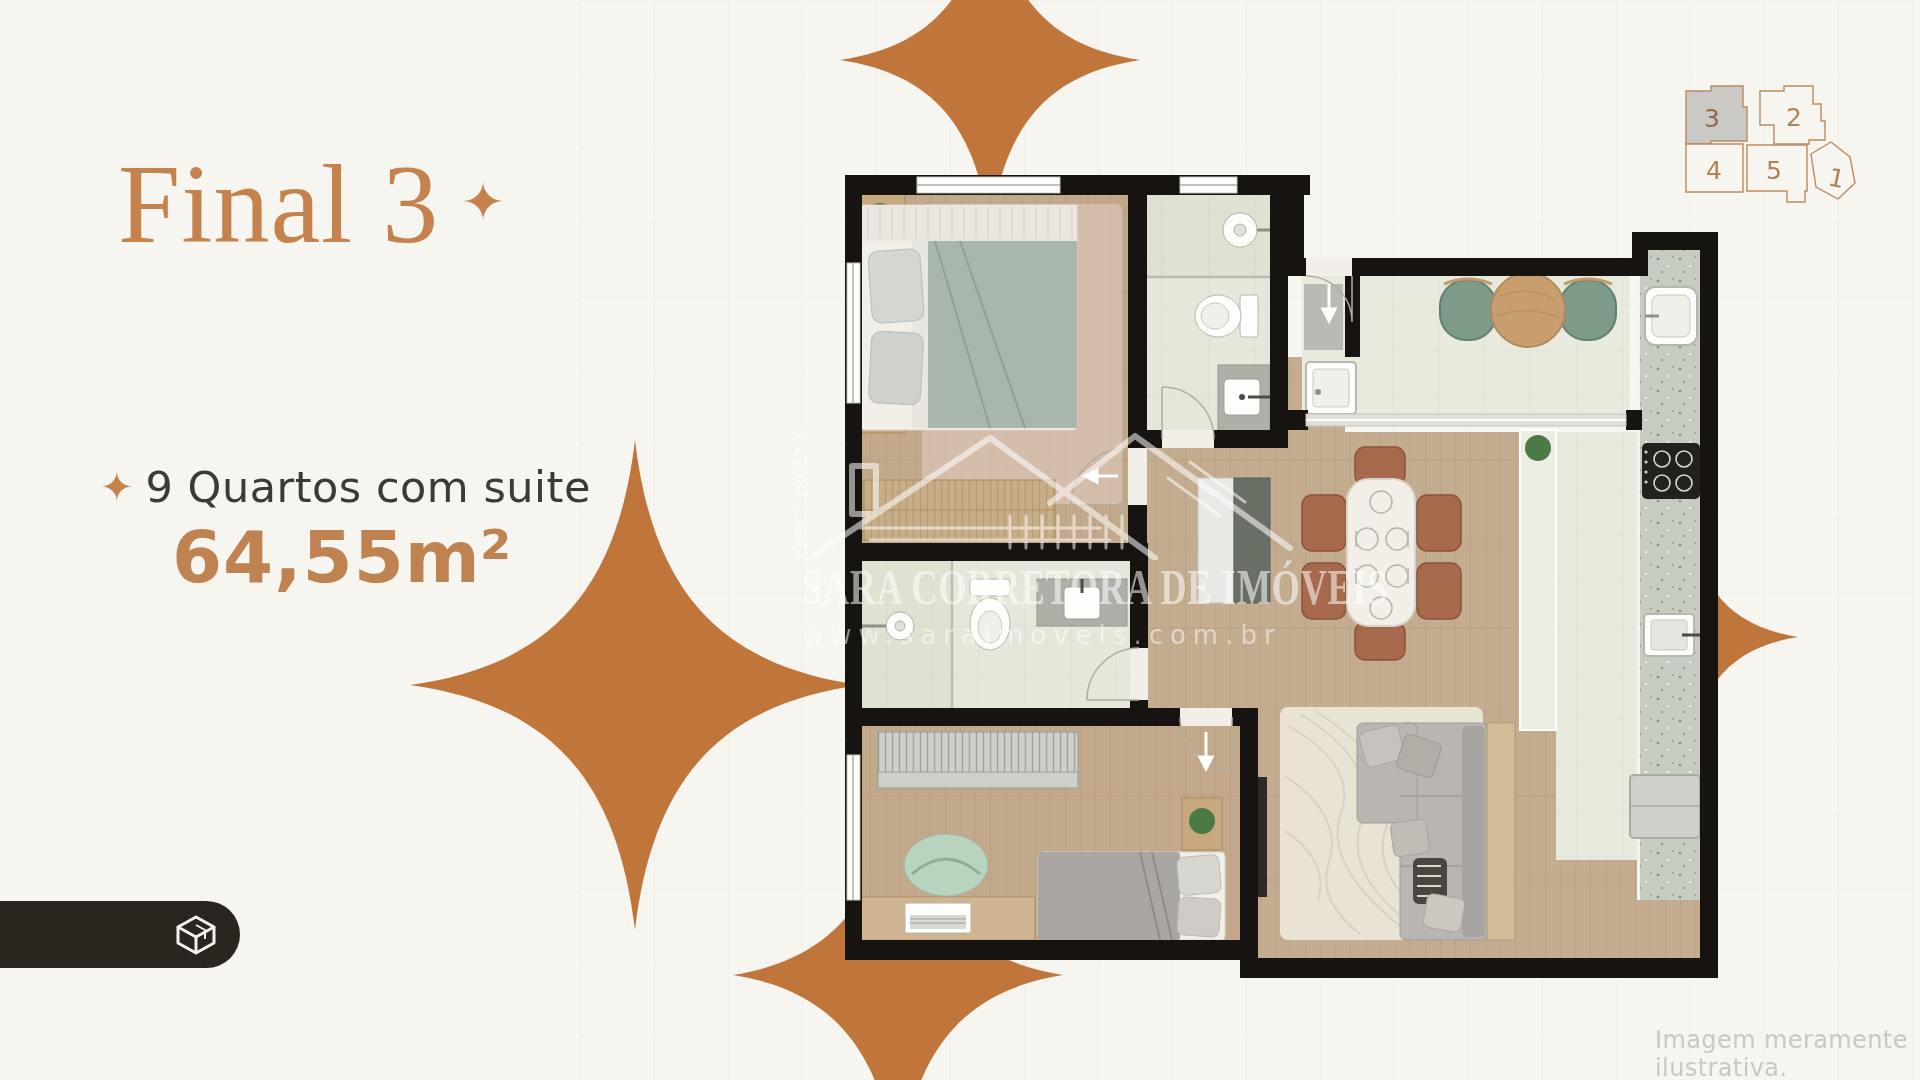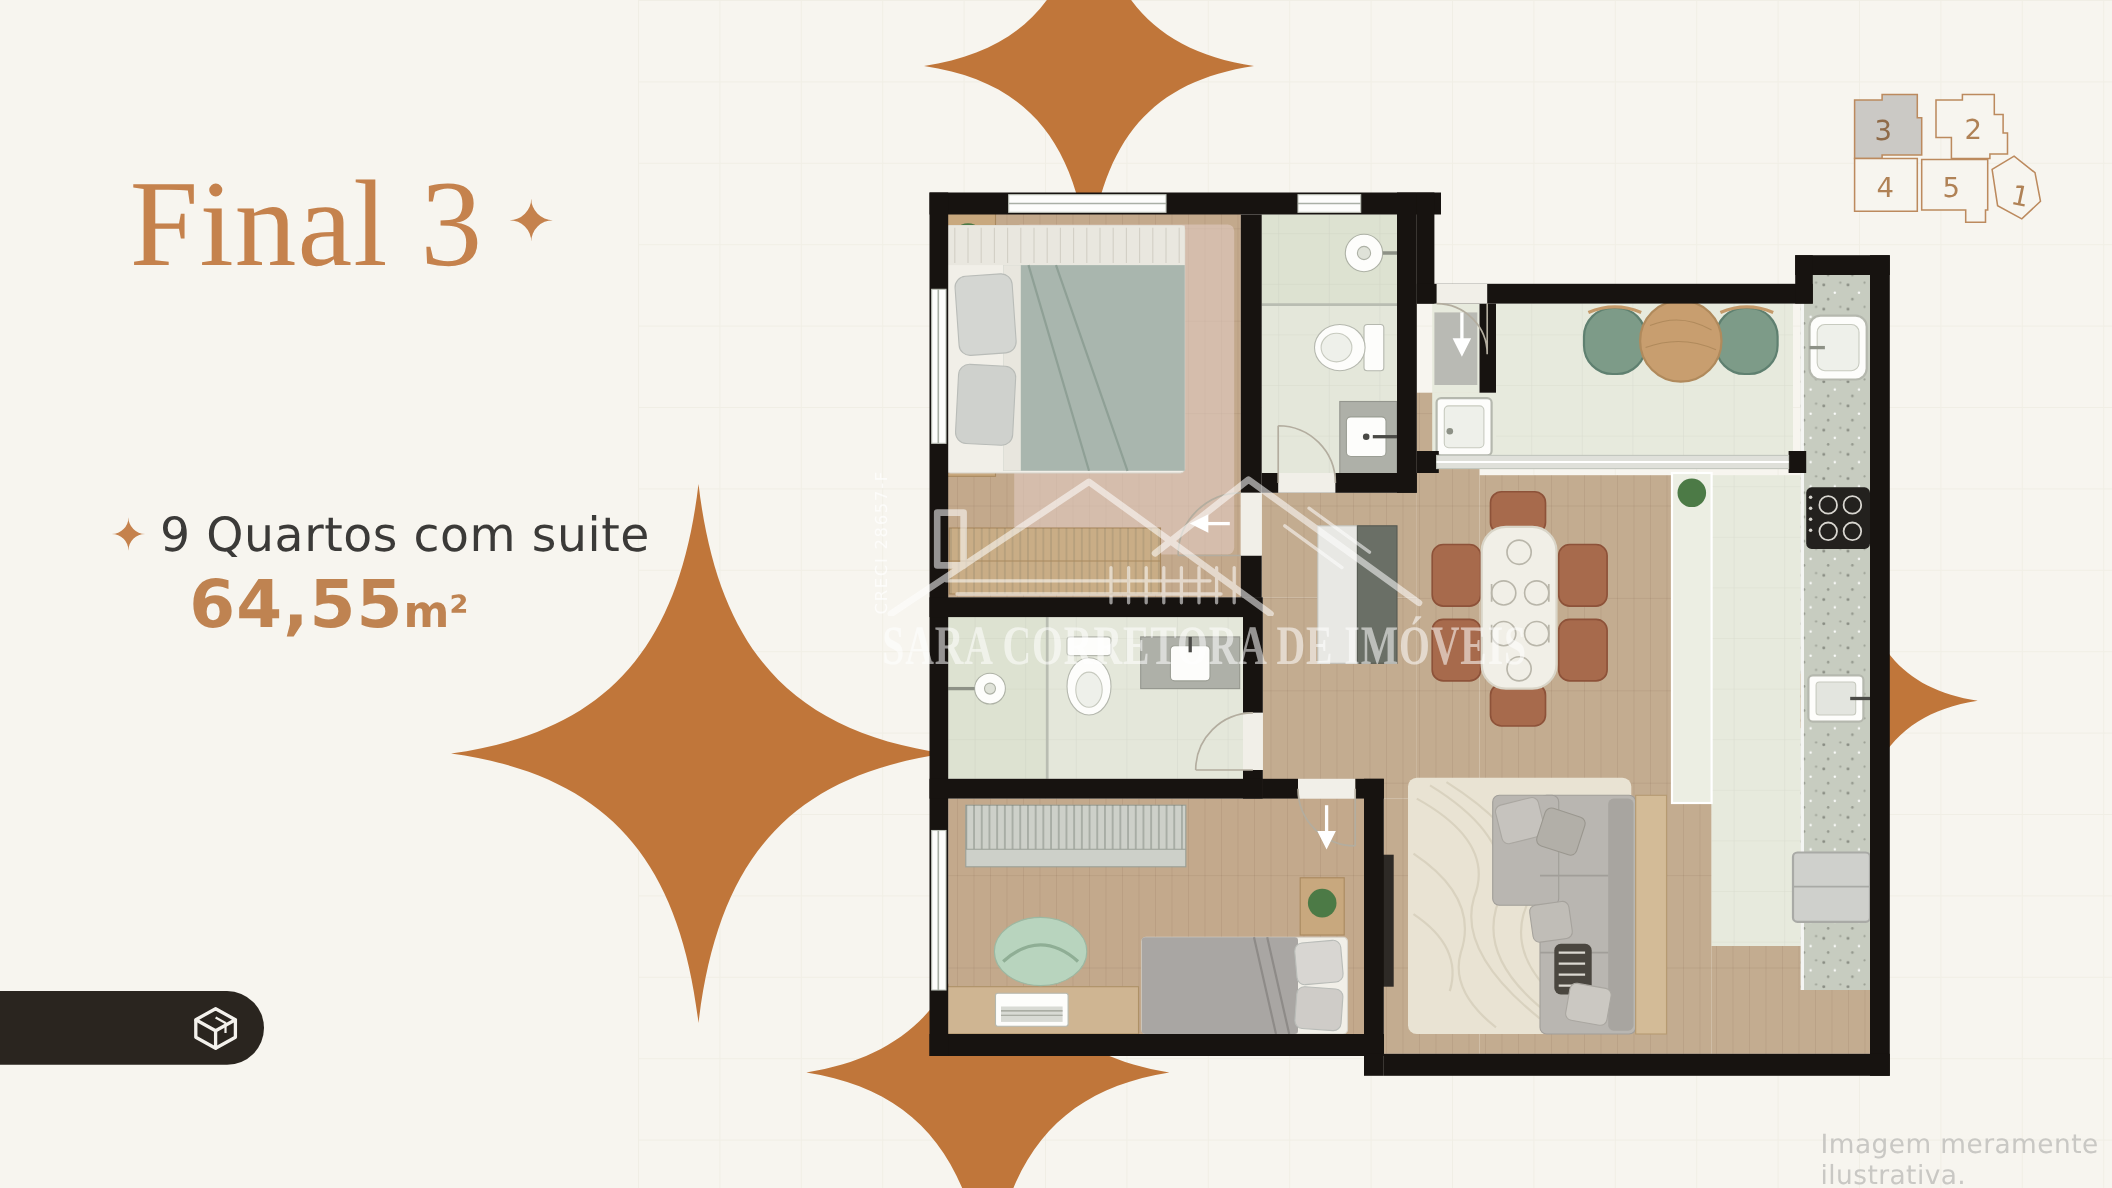--- a/index.html
+++ b/index.html
@@ -29,22 +29,22 @@
   .title .tstar{font-size:52px;vertical-align:22px;margin-left:22px;font-family:"DejaVu Sans",sans-serif;}
   .feature-row{
     position:absolute;left:100px;top:462px;display:flex;align-items:center;
   }
   .feature-row .fstar{font-size:40px;color:#c5824d;margin-right:12px;line-height:1;}
   .feature-row .ftext{font-size:43px;color:#3b3a38;letter-spacing:.5px;}
   .area-row{
     position:absolute;left:172px;top:516px;color:#bf8351;font-weight:bold;
     white-space:nowrap;line-height:1.15;
   }
-  .area-row .aval{font-size:60px;letter-spacing:1px;}
-  .area-row .aunit{font-size:40px;}
+  .area-row .aval{font-size:72px;letter-spacing:1px;}
+  .area-row .aunit{font-size:72px;}
 
   
   .brand-pill{
     position:absolute;left:0;top:901px;width:240px;height:67px;
     background:#2a251f;border-radius:0 34px 34px 0;
   }
   .brand-pill .cube{position:absolute;right:22px;top:12px;width:44px;height:44px;}
 
   
   .caption{
@@ -472,13 +472,14 @@
       <path d="M10,150 L190,30 L355,150"></path>
       <path d="M250,95 L335,28 L490,140"></path>
       <rect x="52" y="58" width="24" height="48"></rect>
       <path d="M60,120 H300 M70,132 H310" stroke-width="3"></path>
       <path d="M210,108 V140 M226,108 V140 M242,108 V140 M258,108 V140 M274,108 V140 M290,108 V140 M306,108 V140 M322,108 V140" stroke-width="3"></path>
       <path d="M368,70 L420,108 M390,54 L445,94" stroke-width="3"></path>
     </g>
   </svg>
   <div class="wm-creci">CRECI 28657-F</div>
   <div class="wm-brand">SARA CORRETORA DE IMÓVEIS</div>
+  <div class="wm-site">www.saraimoveis.com.br</div>
 </div>
 
 </body></html>

